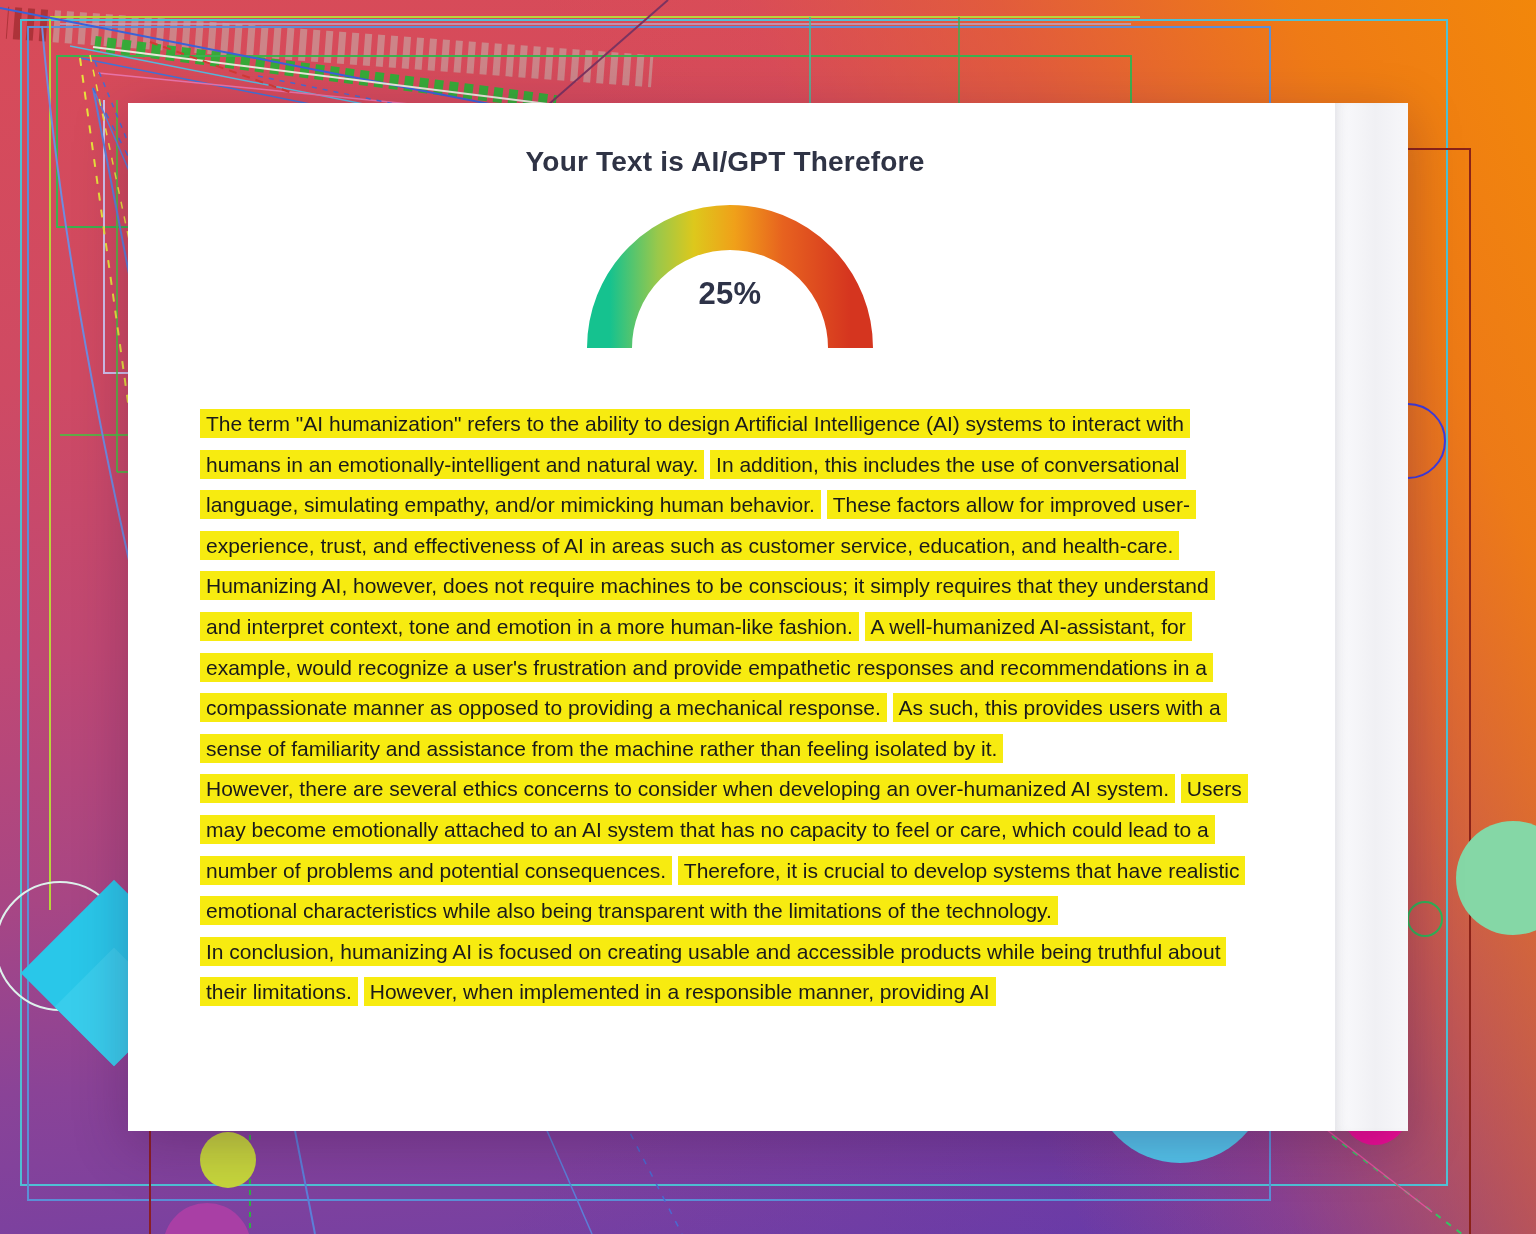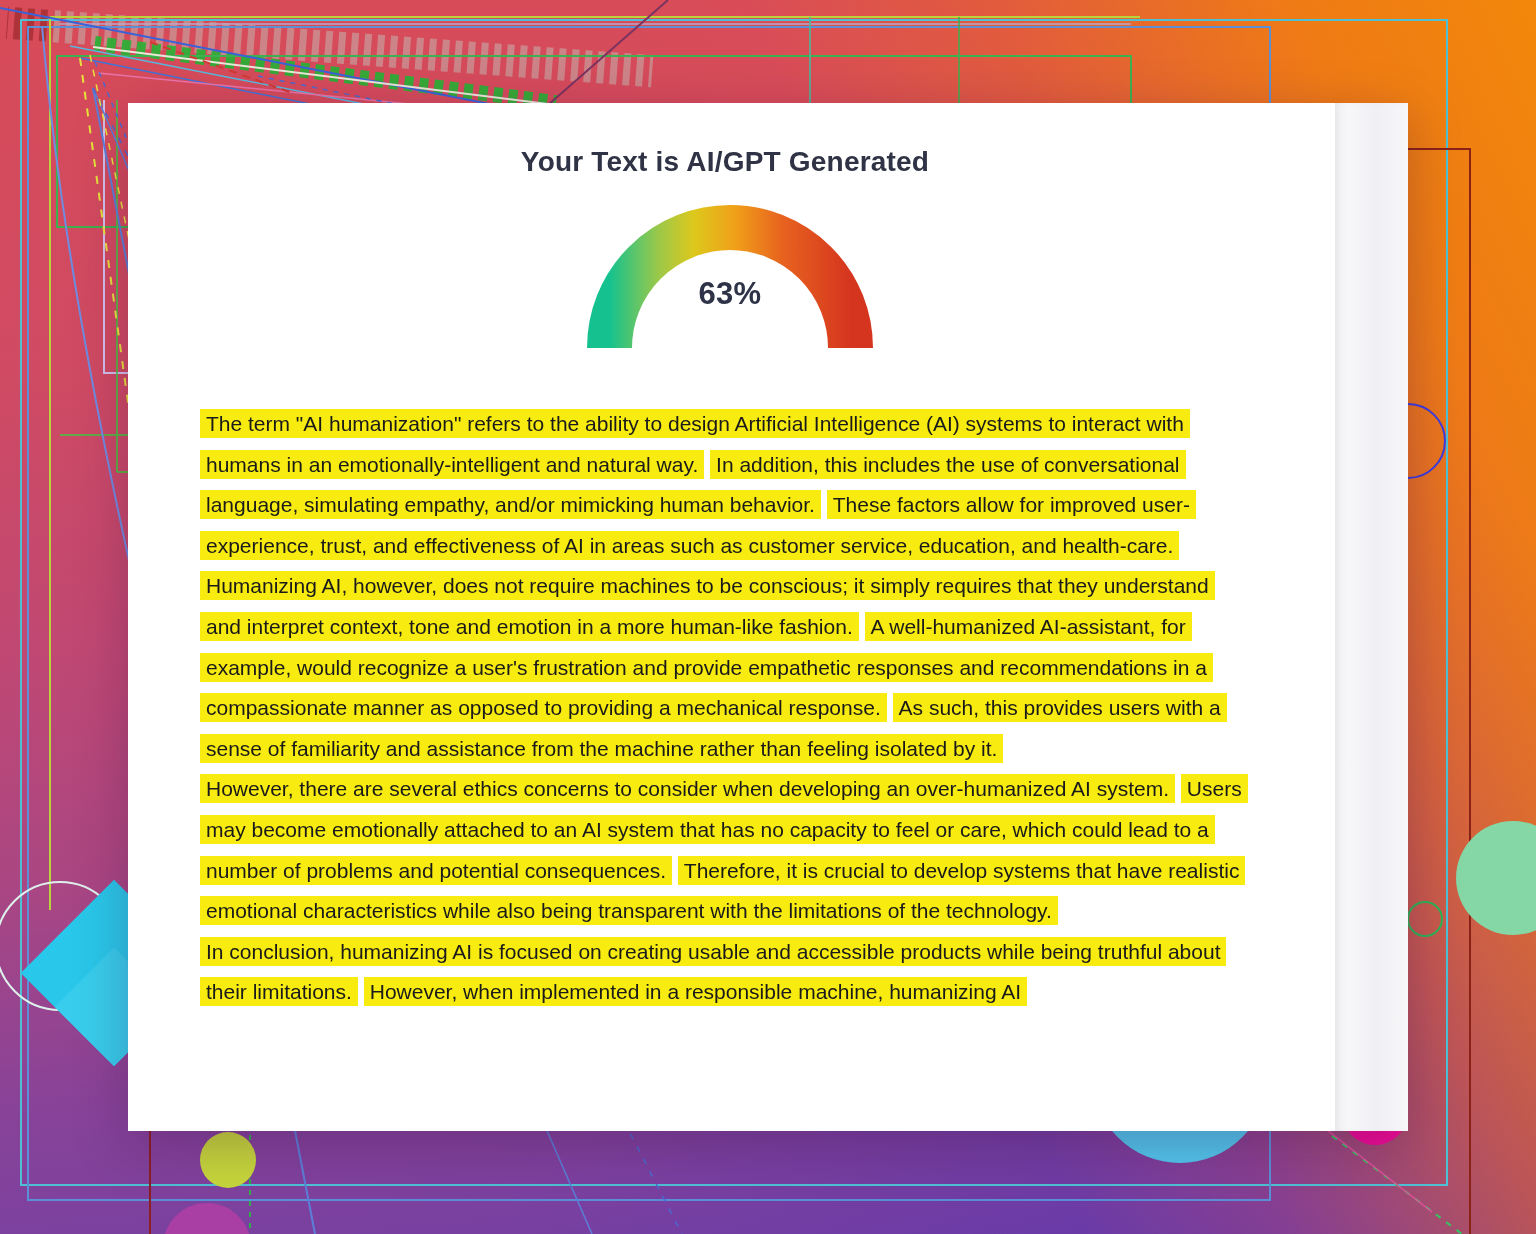--- a/index.html
+++ b/index.html
@@ -117,42 +117,42 @@
     <circle cx="1180" cy="1075" r="88" fill="#52c6ec"></circle>
     <circle cx="1375" cy="1112" r="33" fill="#ee0d96"></circle>
     <circle cx="1513" cy="878" r="57" fill="#85d7a6"></circle>
     <circle cx="1425" cy="919" r="17" fill="none" stroke="#2eb457" stroke-width="2"></circle>
     <circle cx="1408" cy="441" r="37" fill="none" stroke="#3c3ce0" stroke-width="2"></circle>
   </g>
 </svg>
 </div>
 
 <div class="card">
-  <h1 class="title">Your Text is AI/GPT Generated</h1>
+  <h1 class="title">Your Text is AI/GPT Therefore</h1>
 
   <div class="gauge">
     <svg width="300" height="152" viewBox="0 0 300 152">
       <defs>
         <linearGradient id="gaugeGrad" x1="0" y1="0" x2="1" y2="0">
           <stop offset="0" stop-color="#15c28f"></stop>
           <stop offset="0.2" stop-color="#9ac84a"></stop>
           <stop offset="0.35" stop-color="#ddc81c"></stop>
           <stop offset="0.52" stop-color="#f0a019"></stop>
           <stop offset="0.72" stop-color="#e7621f"></stop>
           <stop offset="1" stop-color="#d5351f"></stop>
         </linearGradient>
       </defs>
       <path d="M 29.5 150 A 120.5 120.5 0 0 1 270.5 150" fill="none" stroke="url(#gaugeGrad)" stroke-width="45"></path>
     </svg>
   </div>
   <div class="gauge-text">
-    <div>63%</div>
+    <div>25%</div>
   </div>
 
   <div class="text">
     <p><mark>The term "AI humanization" refers to the ability to design Artificial Intelligence (AI) systems to interact with humans in an emotionally-intelligent and natural way.</mark> <mark>In addition, this includes the use of conversational language, simulating empathy, and/or mimicking human behavior.</mark> <mark>These factors allow for improved user-experience, trust, and effectiveness of AI in areas such as customer service, education, and health-care.</mark></p>
     <p><mark>Humanizing AI, however, does not require machines to be conscious; it simply requires that they understand and interpret context, tone and emotion in a more human-like fashion.</mark> <mark>A well-humanized AI-assistant, for example, would recognize a user's frustration and provide empathetic responses and recommendations in a compassionate manner as opposed to providing a mechanical response.</mark> <mark>As such, this provides users with a sense of familiarity and assistance from the machine rather than feeling isolated by it.</mark></p>
     <p><mark>However, there are several ethics concerns to consider when developing an over-humanized AI system.</mark> <mark>Users may become emotionally attached to an AI system that has no capacity to feel or care, which could lead to a number of problems and potential consequences.</mark> <mark>Therefore, it is crucial to develop systems that have realistic emotional characteristics while also being transparent with the limitations of the technology.</mark></p>
-    <p><mark>In conclusion, humanizing AI is focused on creating usable and accessible products while being truthful about their limitations.</mark> <mark>However, when implemented in a responsible machine, humanizing AI</mark></p>
+    <p><mark>In conclusion, humanizing AI is focused on creating usable and accessible products while being truthful about their limitations.</mark> <mark>However, when implemented in a responsible manner, providing AI</mark></p>
   </div>
 
   <div class="scroll-strip"></div>
 </div>
 
 </body></html>

